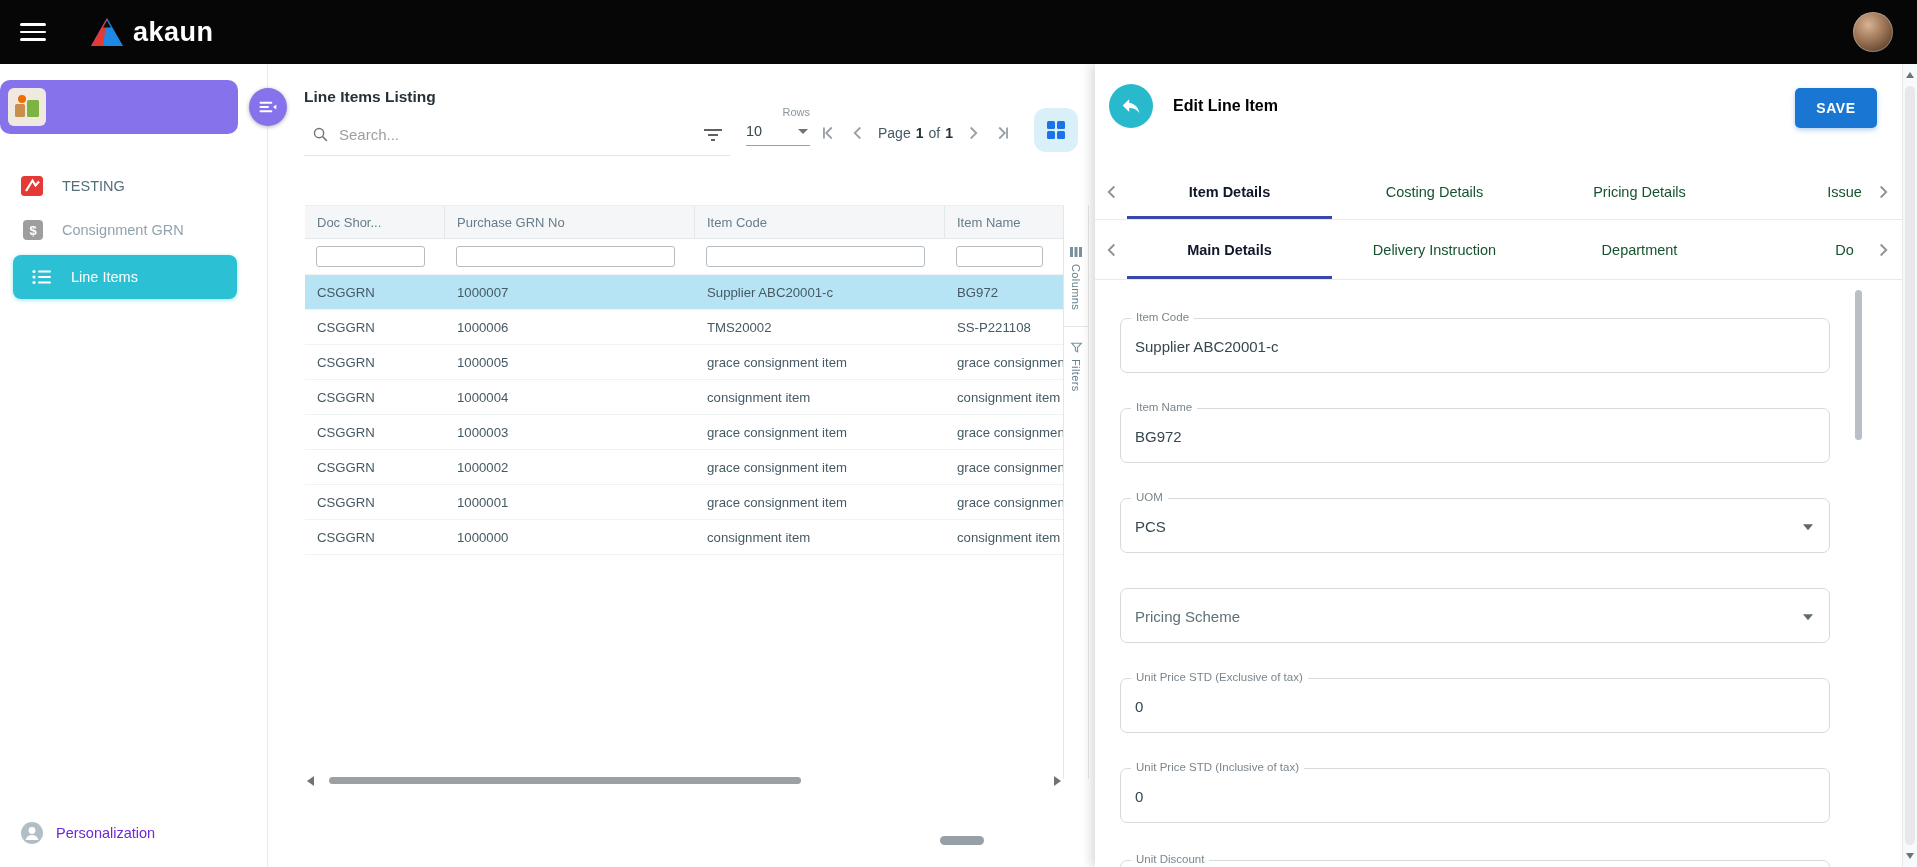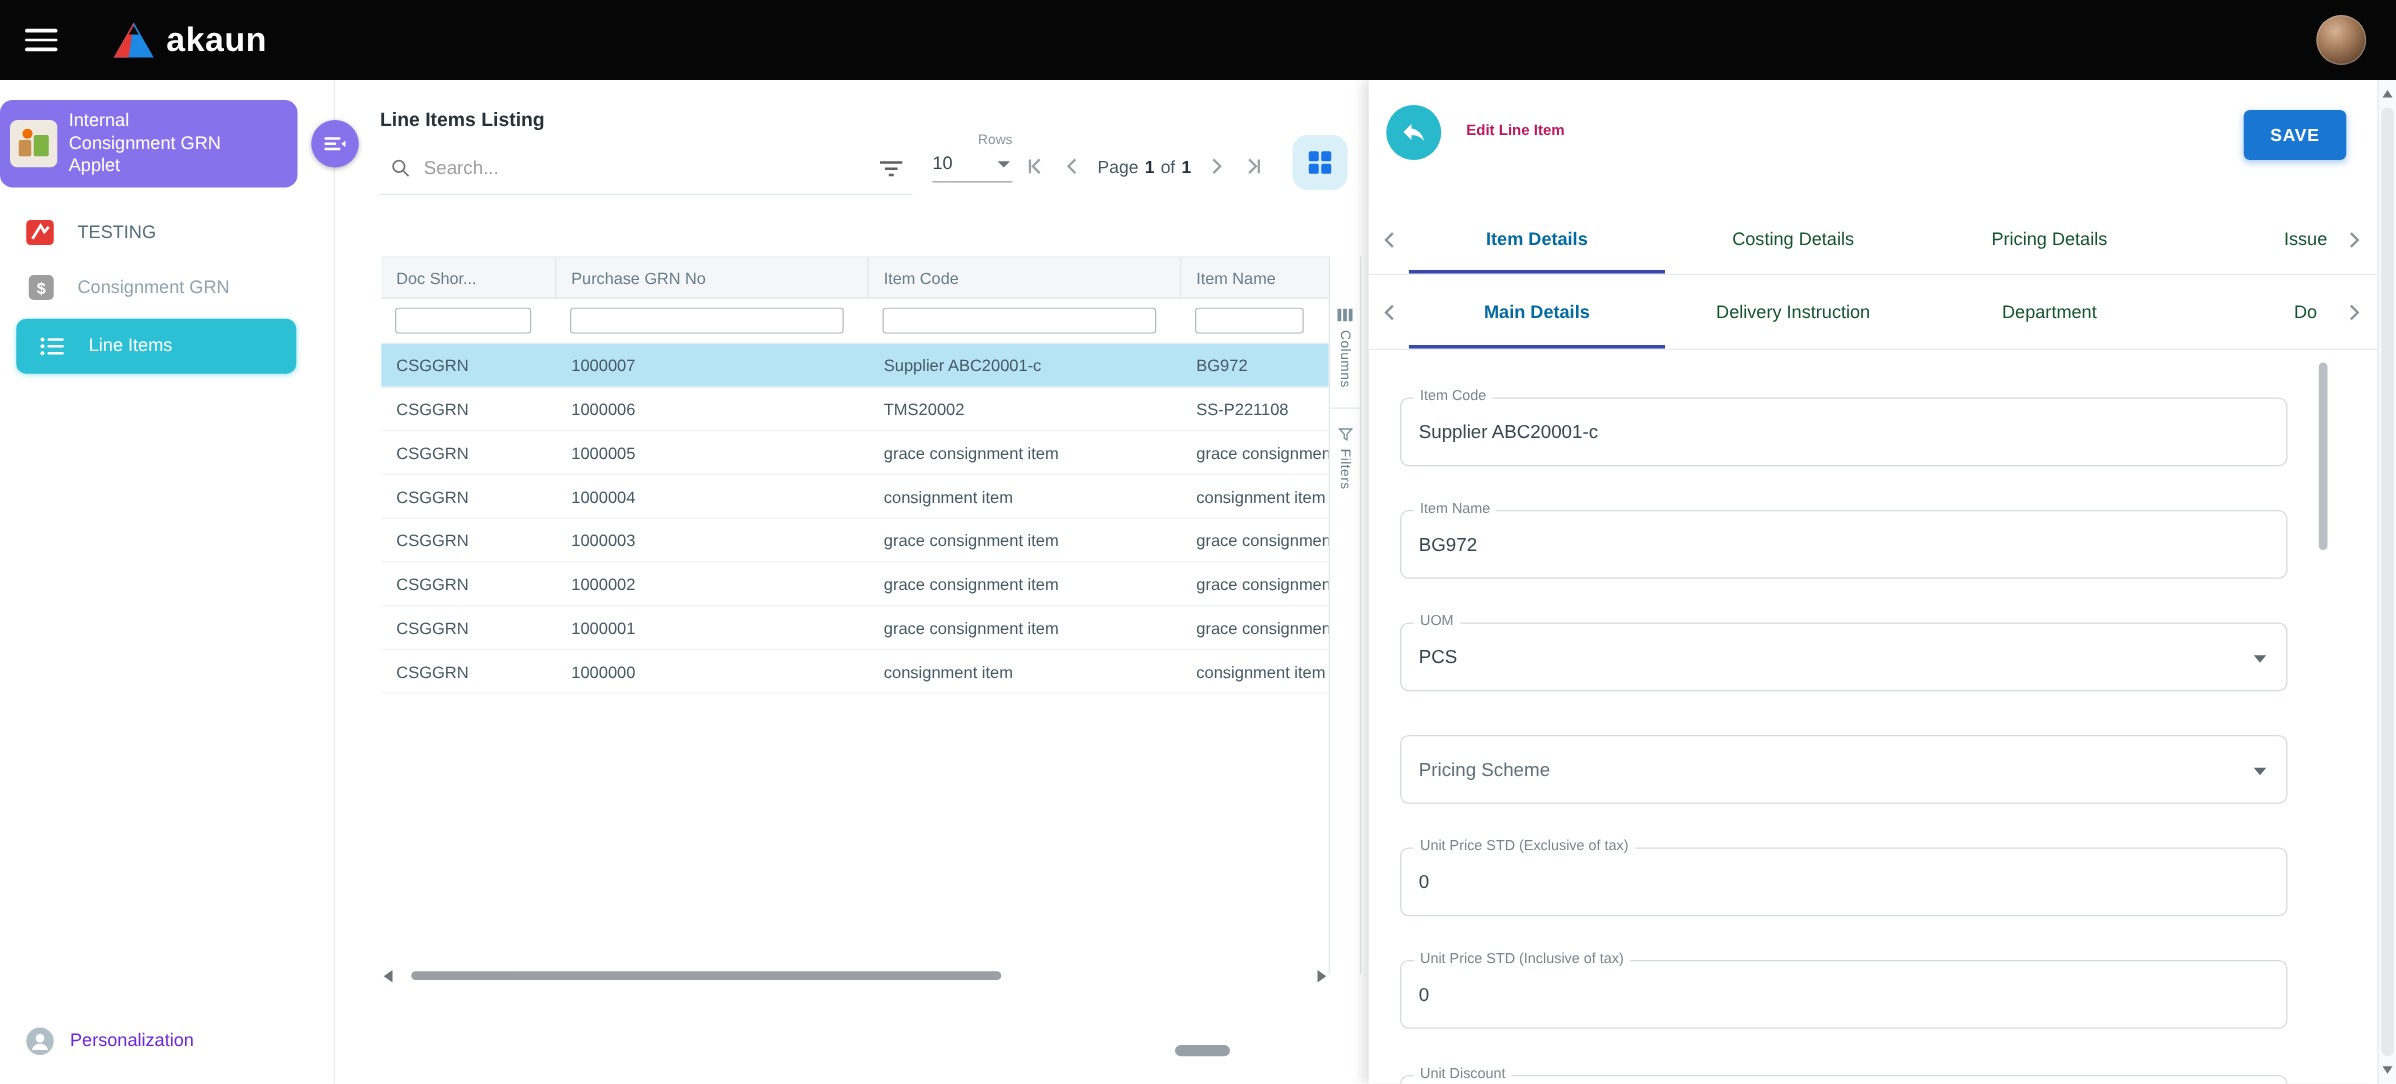--- a/index.html
+++ b/index.html
@@ -65,32 +65,32 @@
   .hscroll{position:absolute;left:37px;top:710px;width:758px;height:14px;}
   .hs-arrow{position:absolute;top:2px;width:0;height:0;border-top:5px solid transparent;border-bottom:5px solid transparent;cursor:pointer;}
   .hs-left{left:2px;border-right:7px solid #6d7478;}
   .hs-right{right:2px;border-left:7px solid #6d7478;}
   .hs-thumb{position:absolute;left:24px;top:3px;width:472px;height:7px;border-radius:4px;background:#9aa0a4;cursor:pointer;}
   .drag-pill{position:absolute;left:672px;top:772px;width:44px;height:9px;border-radius:5px;background:#97a0a6;cursor:pointer;}
 
   
   .rightpanel{position:absolute;top:64px;left:1095px;width:807px;bottom:0;background:#fff;box-shadow:-4px 0 10px rgba(0,0,0,.15);z-index:20;}
   .rp-back{position:absolute;left:14px;top:20px;width:44px;height:44px;border-radius:50%;background:#29b9cd;display:flex;align-items:center;justify-content:center;cursor:pointer;}
-  .rp-title{position:absolute;left:78px;top:33px;font-size:12px;font-weight:600;color:#be185d;}
+  .rp-title{position:absolute;left:78px;top:33px;font-size:16px;font-weight:600;color:#000000;}
   .rp-save{position:absolute;right:25px;top:24px;width:82px;height:40px;background:#1976d2;border-radius:5px;color:#fff;font-size:14px;font-weight:700;letter-spacing:.6px;display:flex;align-items:center;justify-content:center;cursor:pointer;box-shadow:0 2px 5px rgba(25,118,210,.35);}
   .tabsrow{position:absolute;left:0;right:0;height:56px;border-bottom:1px solid #e8eaec;background:#fff;}
   .tabs1{top:100px;}
   .tabs2{top:156px;height:60px;}
   .tr-chev{position:absolute;top:50%;transform:translateY(-50%);width:26px;height:26px;display:flex;align-items:center;justify-content:center;cursor:pointer;}
   .tr-chev.left{left:4px;}
   .tr-chev.right{right:6px;}
   .tr-chev.right svg{transform:scaleX(-1);}
   .tabs-viewport{position:absolute;left:32px;right:36px;top:0;bottom:0;overflow:hidden;display:flex;}
   .tab{width:205px;min-width:205px;display:flex;align-items:center;justify-content:center;font-size:14.5px;color:#14532d;cursor:pointer;position:relative;}
-  .tab.active{color:#0369a1;font-weight:600;}
+  .tab.active{color:#0f172a;font-weight:600;}
   .tab.active::after{content:"";position:absolute;left:0;right:0;bottom:0;height:3px;background:#3949ab;}
   .form-area{position:absolute;left:0;right:0;top:216px;bottom:0;overflow:hidden;}
   .field{position:absolute;left:25px;width:710px;height:55px;border:1px solid #d7dadd;border-radius:7px;background:#fff;cursor:text;}
   .flabel{position:absolute;top:-8px;left:10px;background:#fff;padding:0 5px;font-size:11.5px;color:#7a868d;white-space:nowrap;}
   .fvalue{position:absolute;left:14px;top:50%;transform:translateY(-50%);font-size:15px;color:#37474f;}
   .fplaceholder{position:absolute;left:14px;top:50%;transform:translateY(-50%);font-size:15px;color:#5f7078;}
   .fcaret{position:absolute;right:16px;top:50%;transform:translateY(-30%);width:0;height:0;border-left:5.5px solid transparent;border-right:5.5px solid transparent;border-top:6px solid #5f6a70;}
   .rp-scrollthumb{position:absolute;right:40px;top:226px;width:7px;height:150px;border-radius:4px;background:#b9bfc4;cursor:pointer;}
 
   
@@ -121,21 +121,20 @@
 </div>
 
 <div class="sidebar">
   <div class="applet-chip">
     <svg width="38" height="38" viewBox="0 0 38 38">
       <rect width="38" height="38" rx="6" fill="#efe9df"></rect>
       <rect x="7" y="16" width="10" height="13" rx="1.5" fill="#c98f4e"></rect>
       <rect x="19" y="12" width="12" height="17" rx="1.5" fill="#7cb342"></rect>
       <circle cx="14" cy="11" r="4" fill="#ef6c00"></circle>
     </svg>
-    <div class="applet-title">Internal Consignment GRN Applet</div>
     <div class="applet-toggle">
       <svg width="20" height="20" viewBox="0 0 24 24">
         <g stroke="#fff" stroke-width="2.4" stroke-linecap="round">
           <line x1="3" y1="7" x2="16" y2="7"></line>
             <line x1="3" y1="12" x2="12" y2="12"></line>
             <line x1="3" y1="17" x2="16" y2="17"></line>
         </g>
         <path d="M22 9 L18 12 L22 15 Z" fill="#fff"></path>
       </svg>
     </div>

